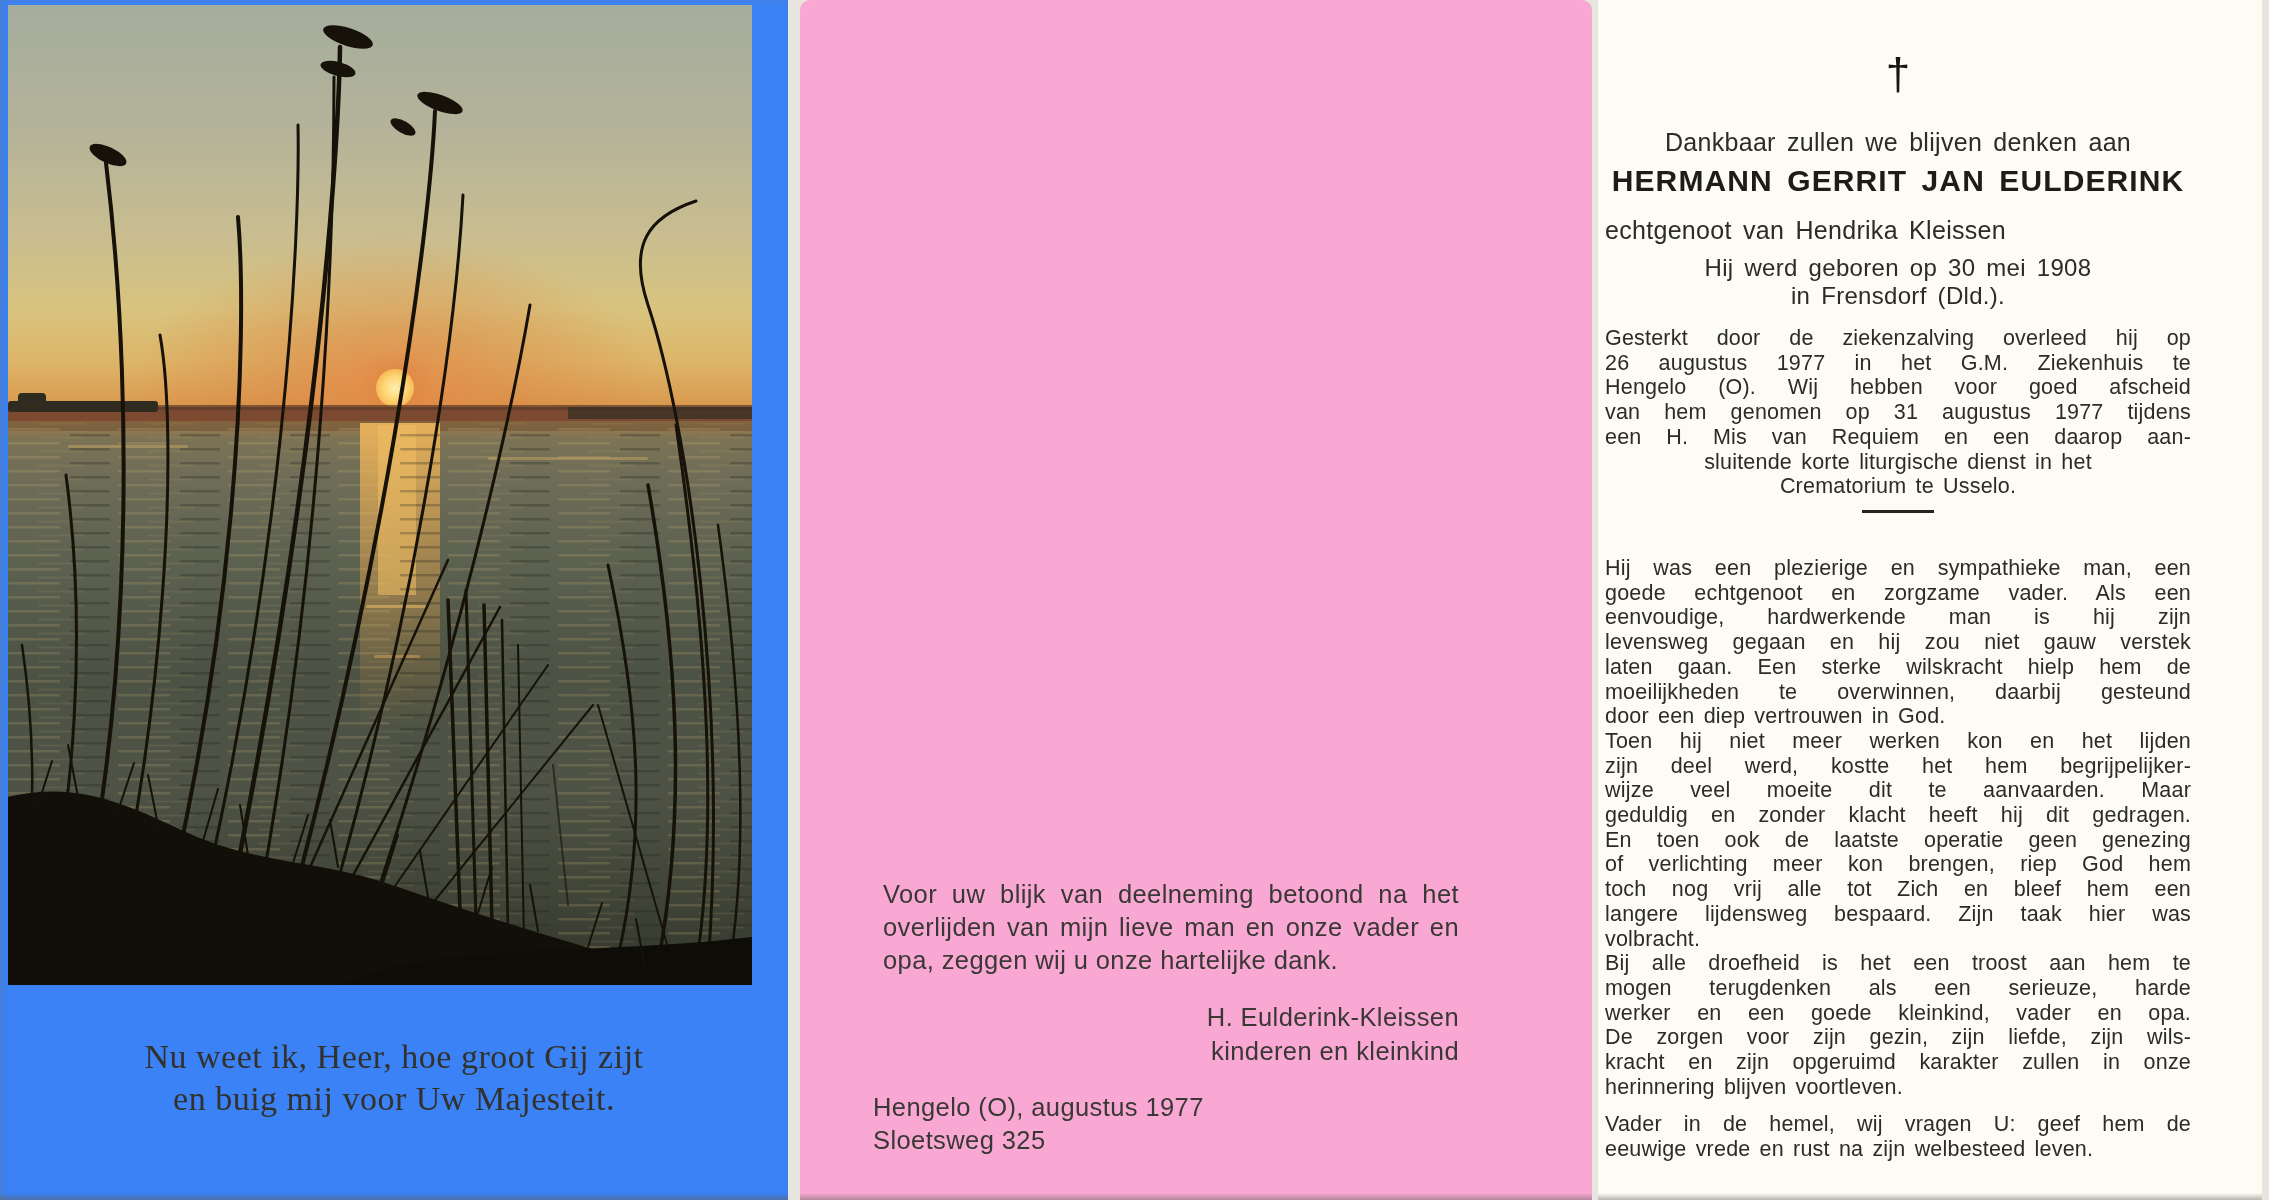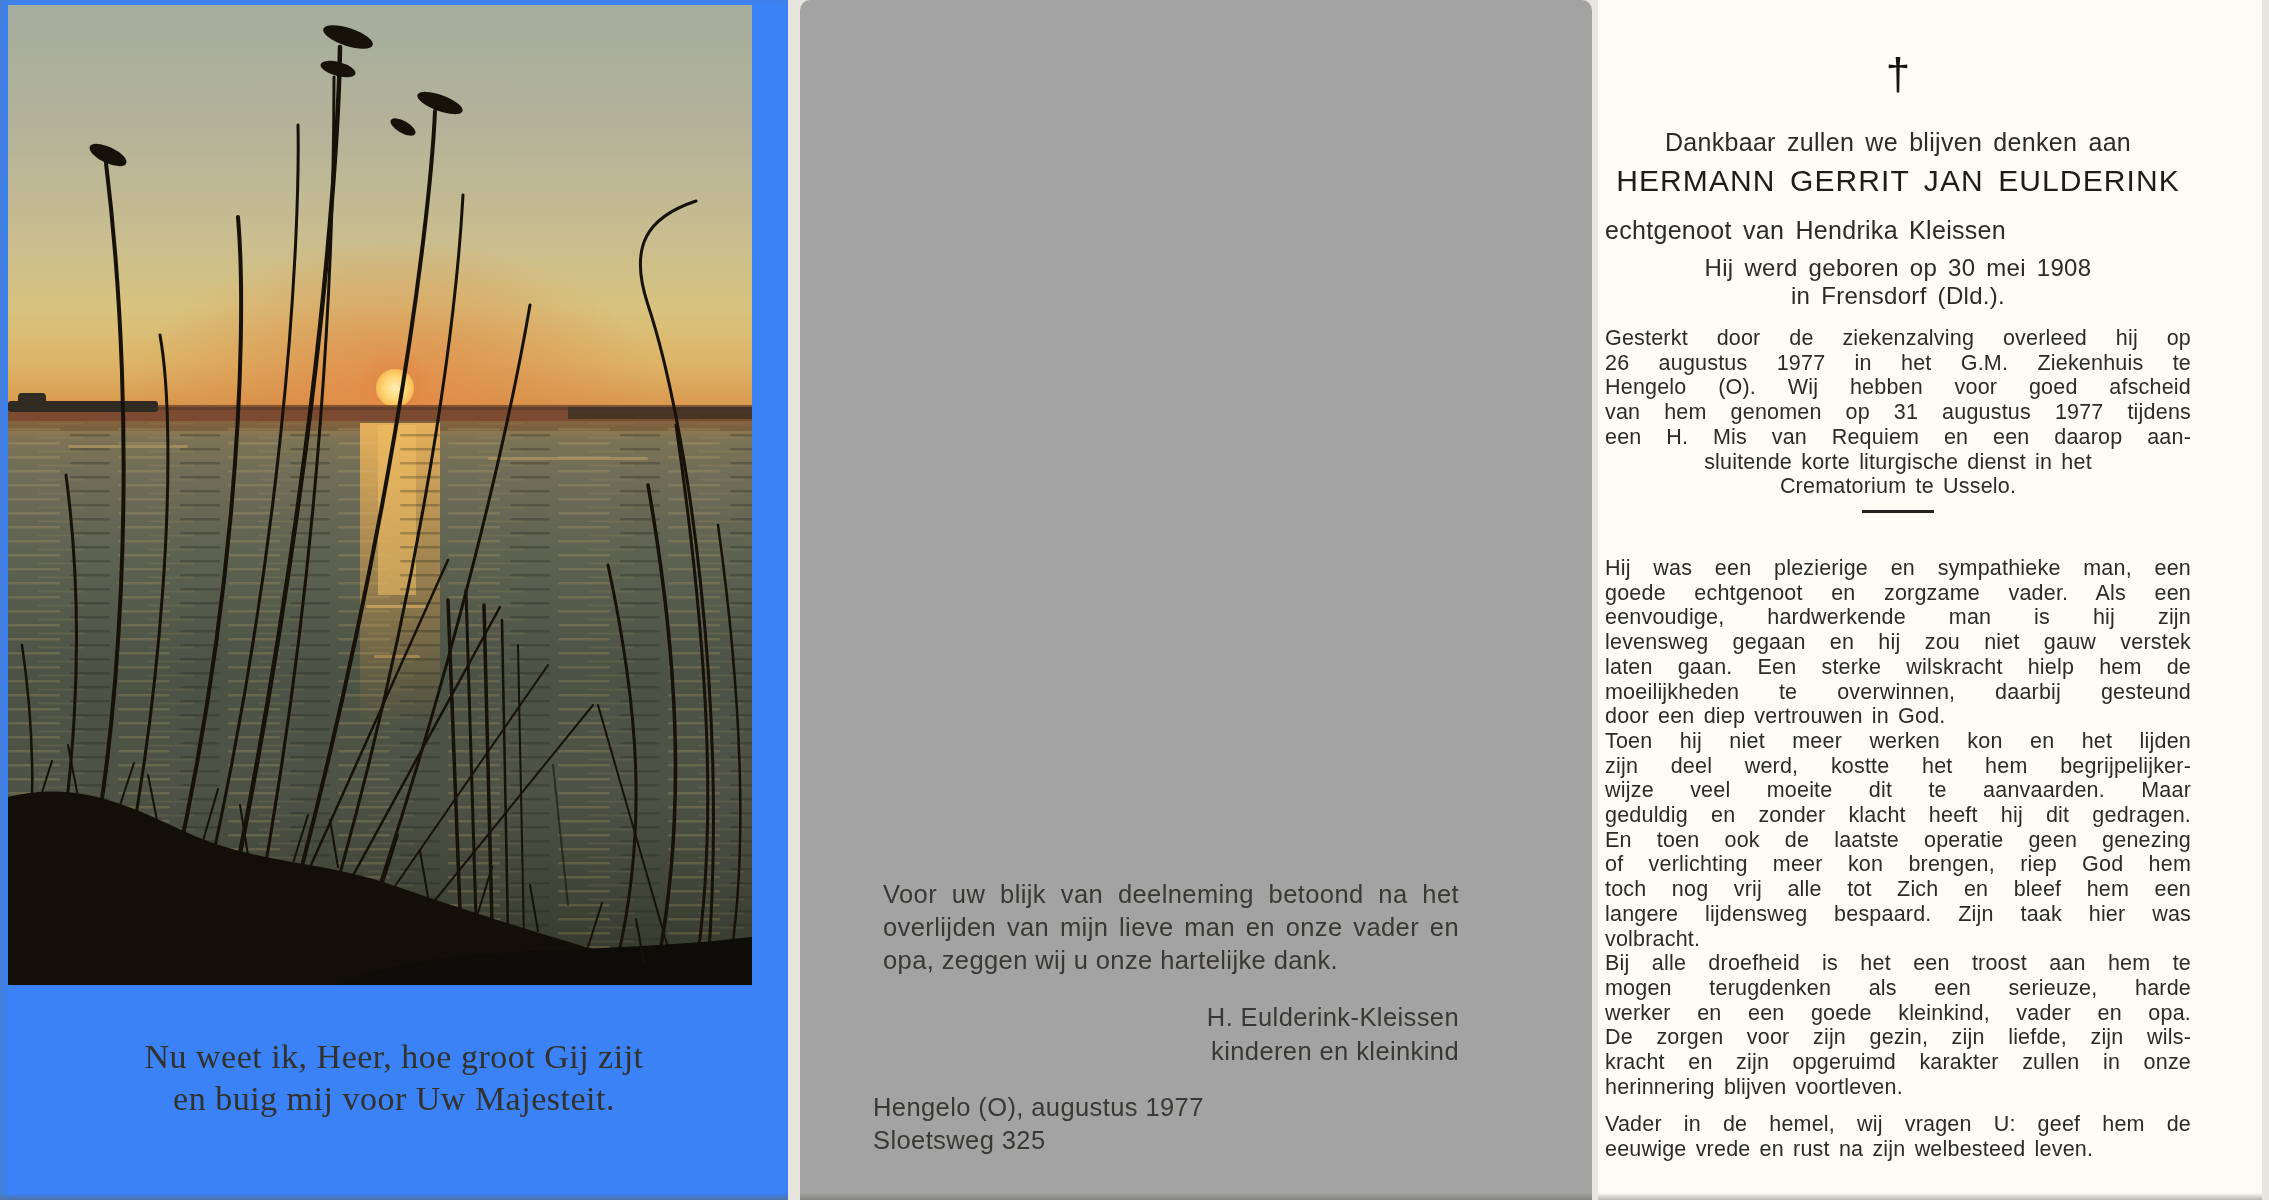--- a/index.html
+++ b/index.html
@@ -2,21 +2,21 @@
 <html><head>
 <meta charset="utf-8">
 <style>
   html,body{margin:0;padding:0;background:#e7e5de;}
   .page{position:relative;width:2269px;height:1200px;background:#e7e5de;overflow:hidden;
         font-family:"Liberation Sans",sans-serif;}
   .card{position:absolute;top:0;height:1200px;}
   .card::after{content:"";position:absolute;left:0;right:0;bottom:0;height:7px;
         background:linear-gradient(180deg,rgba(0,0,0,0),rgba(95,95,88,.45));}
   .card-left{left:0;width:788px;background:#3b82f6;box-shadow:inset 3px 0 6px rgba(120,120,100,.25);}
-  .card-middle{left:800px;width:792px;background:#a3a3a3;border-radius:10px 10px 0 0;}
+  .card-middle{left:800px;width:792px;background:#f9a8d4;border-radius:10px 10px 0 0;}
   .card-right{left:1598px;width:664px;background:#fcfbf4;}
 
   .photo{position:absolute;left:8px;top:5px;width:744px;height:980px;overflow:hidden;background:#43483c;}
   .photo svg{display:block;}
 
   .caption{position:absolute;left:0;top:1036px;width:100%;text-align:center;
         font-family:"Liberation Serif",serif;font-size:34px;line-height:42px;
         color:#32312b;letter-spacing:.5px;}
 
   
@@ -34,21 +34,21 @@
   .m-addr{position:absolute;left:73px;top:1091px;width:576px;
         font-size:25.5px;line-height:33px;color:#3a3834;letter-spacing:.4px;}
 
   
   .r-col{position:absolute;left:7px;top:0;width:586px;color:#2c2b28;}
   .r-cross{position:absolute;top:52px;width:100%;text-align:center;
         font-size:44px;line-height:44px;color:#161511;}
   .r-intro{position:absolute;top:128px;width:100%;text-align:center;
         font-size:25px;word-spacing:4px;letter-spacing:.3px;}
   .r-name{position:absolute;top:164px;width:100%;text-align:center;
-        font-size:30px;font-weight:normal;letter-spacing:1.1px;word-spacing:5px;color:#1d1c19;}
+        font-size:30px;font-weight:bold;letter-spacing:1.1px;word-spacing:5px;color:#1d1c19;}
   .r-rel{position:absolute;top:216px;width:100%;text-align:left;
         font-size:25px;word-spacing:4px;letter-spacing:.3px;}
   .r-birth{position:absolute;top:254px;width:100%;
         font-size:24px;line-height:28px;word-spacing:4px;letter-spacing:.3px;}
   .r-para1{position:absolute;top:326px;width:100%;
         font-size:21.5px;line-height:24.7px;word-spacing:3px;letter-spacing:.2px;}
   .r-divider{position:absolute;top:510px;left:50%;transform:translateX(-50%);
         width:72px;height:3px;background:#24231f;}
   .r-main{position:absolute;top:556px;width:100%;
         font-size:21.5px;line-height:24.7px;word-spacing:3px;letter-spacing:.2px;}

